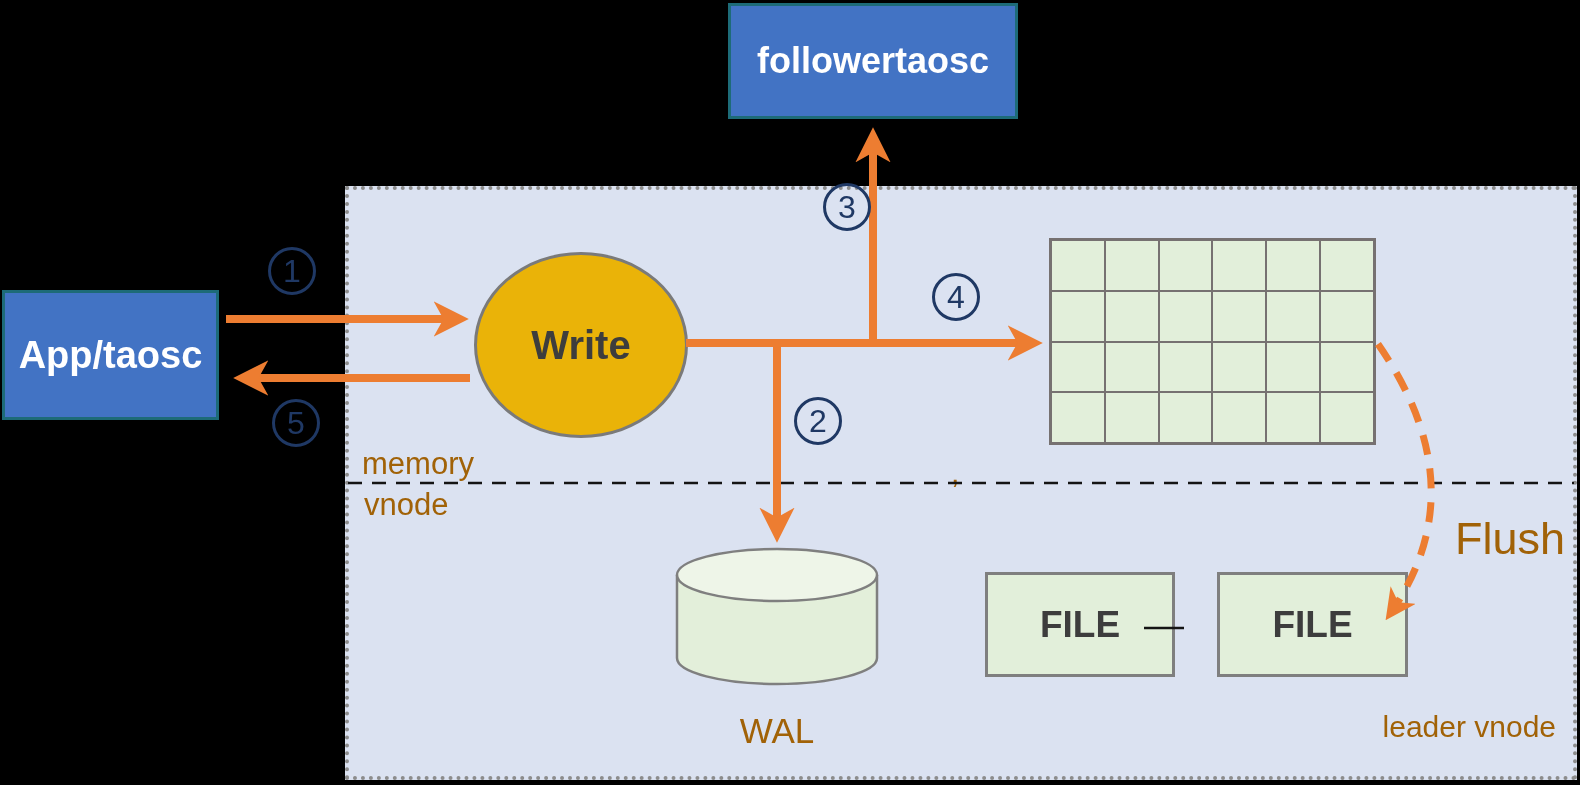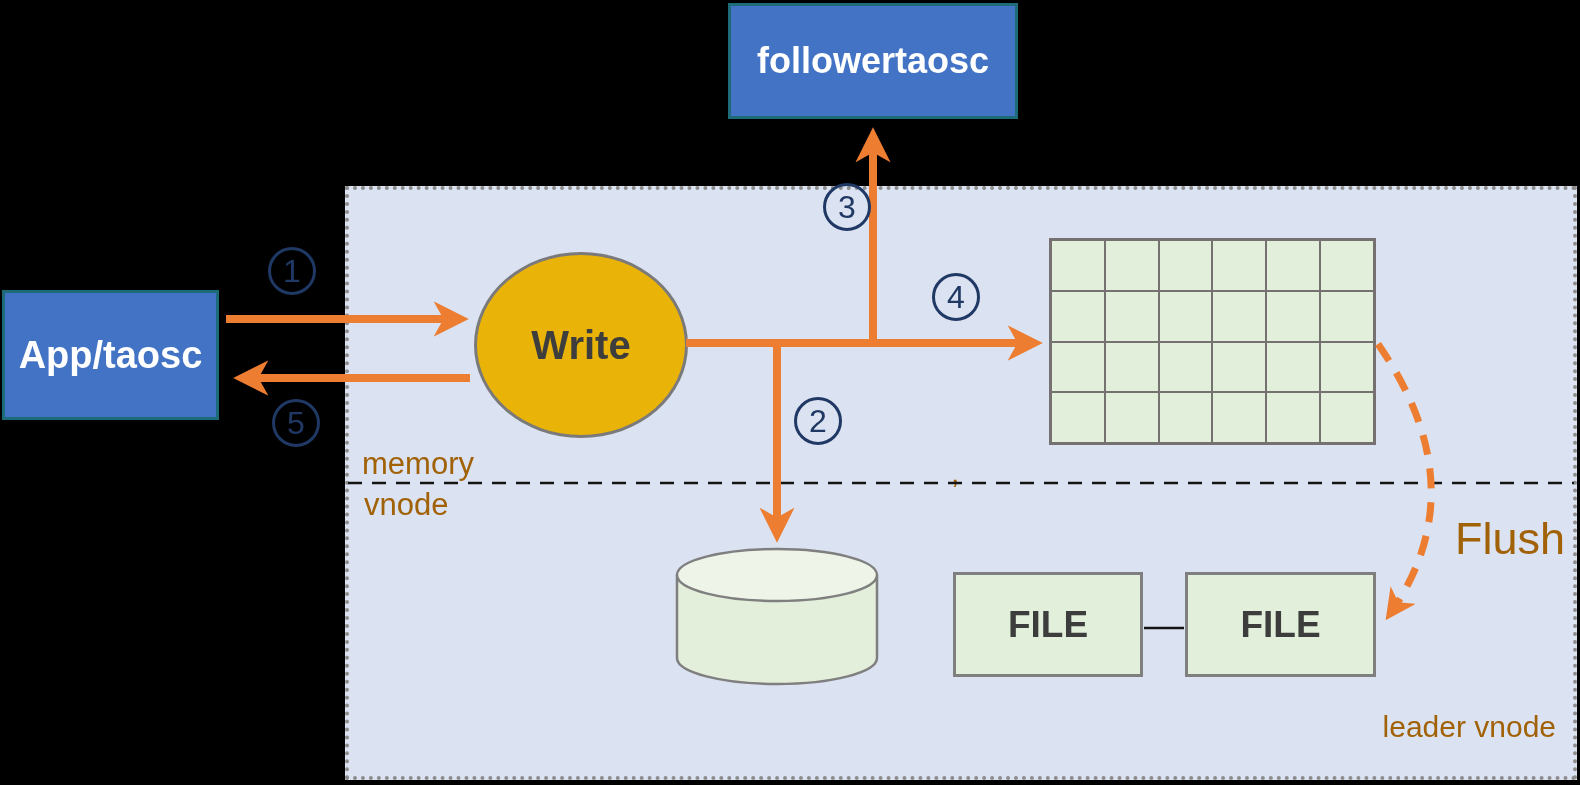--- a/index.html
+++ b/index.html
@@ -26,21 +26,21 @@
     font-size:40px;font-weight:bold;color:#3d3d3d;
   }
   .mem-grid{
     left:1049px;top:238px;width:327px;height:207px;display:grid;
     background:#767171;gap:2px;border:3px solid #767171;box-sizing:border-box;
   }
   .mem-grid .cell{background:#e2efda;}
   .file-box{
     background:#e2efda;border:3px solid #7f7f7f;box-sizing:border-box;
     display:flex;align-items:center;justify-content:center;
-    font-weight:bold;font-size:37px;color:#3d3d3d;
+    font-weight:bold;font-size:37px;color:#3d3d3d;margin-left:32px;
   }
   .file-1{left:953px;top:572px;width:190px;height:105px;}
   .file-2{left:1185px;top:572px;width:191px;height:105px;}
   .label{color:#a16207;font-size:31px;white-space:nowrap;}
   .wal-label{left:677px;top:711px;width:200px;text-align:center;font-size:35px;}
   .memory-label{left:362px;top:446px;}
   .disk-label{left:364px;top:487px;}
   .flush-label{left:1455px;top:513px;font-size:45px;}
   .leader-label{right:24px;top:710px;font-size:30px;}
   .comma-artifact{left:951px;top:456px;font-size:30px;}
@@ -104,20 +104,21 @@
   <div class="abs blue-box follower-box">
     <div>follower</div>
     <div>taosc</div>
   </div>
   <div class="abs blue-box app-box">
     <span>App/taosc</span>
   </div>
 
   <div class="abs label memory-label">memory</div>
   <div class="abs label disk-label">vnode</div>
+  <div class="abs label wal-label">WAL</div>
   <div class="abs label flush-label">Flush</div>
   <div class="abs label leader-label">leader vnode</div>
   <div class="abs label comma-artifact">,</div>
 
   <svg class="abs overlay" width="1580" height="785" viewBox="0 0 1580 785">
     <defs>
       <marker id="ah" viewBox="0 0 10 10" refX="7.5" refY="5" markerWidth="4.4" markerHeight="4.4" orient="auto" markerUnits="strokeWidth">
         <path d="M 0 0 L 10 5 L 0 10 L 2.8 5 Z" fill="#ED7D31"></path>
       </marker>
     </defs>

